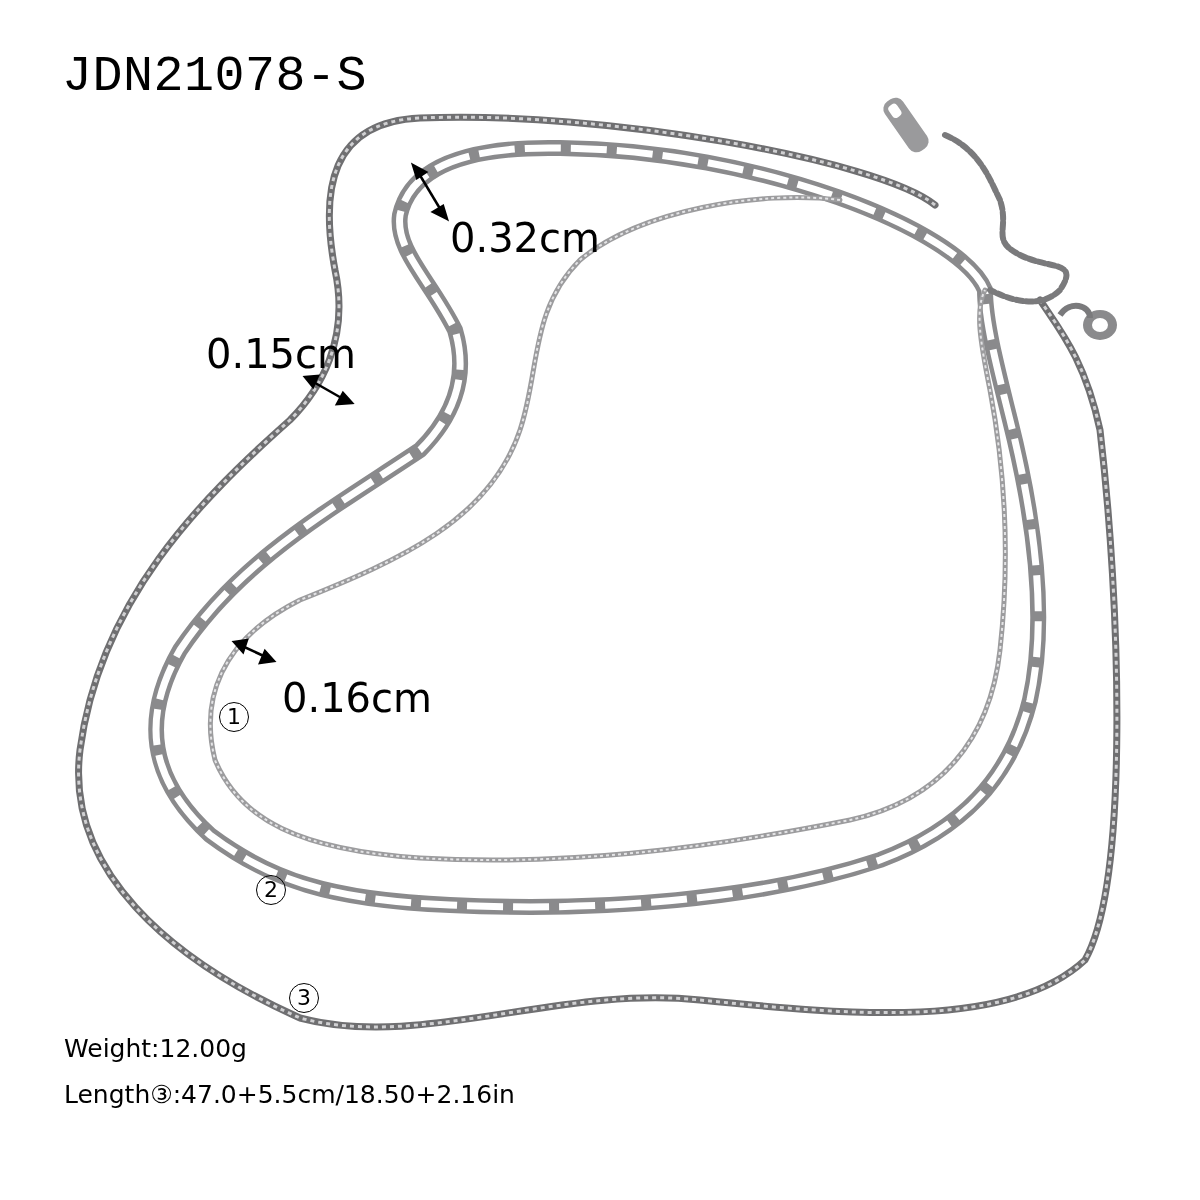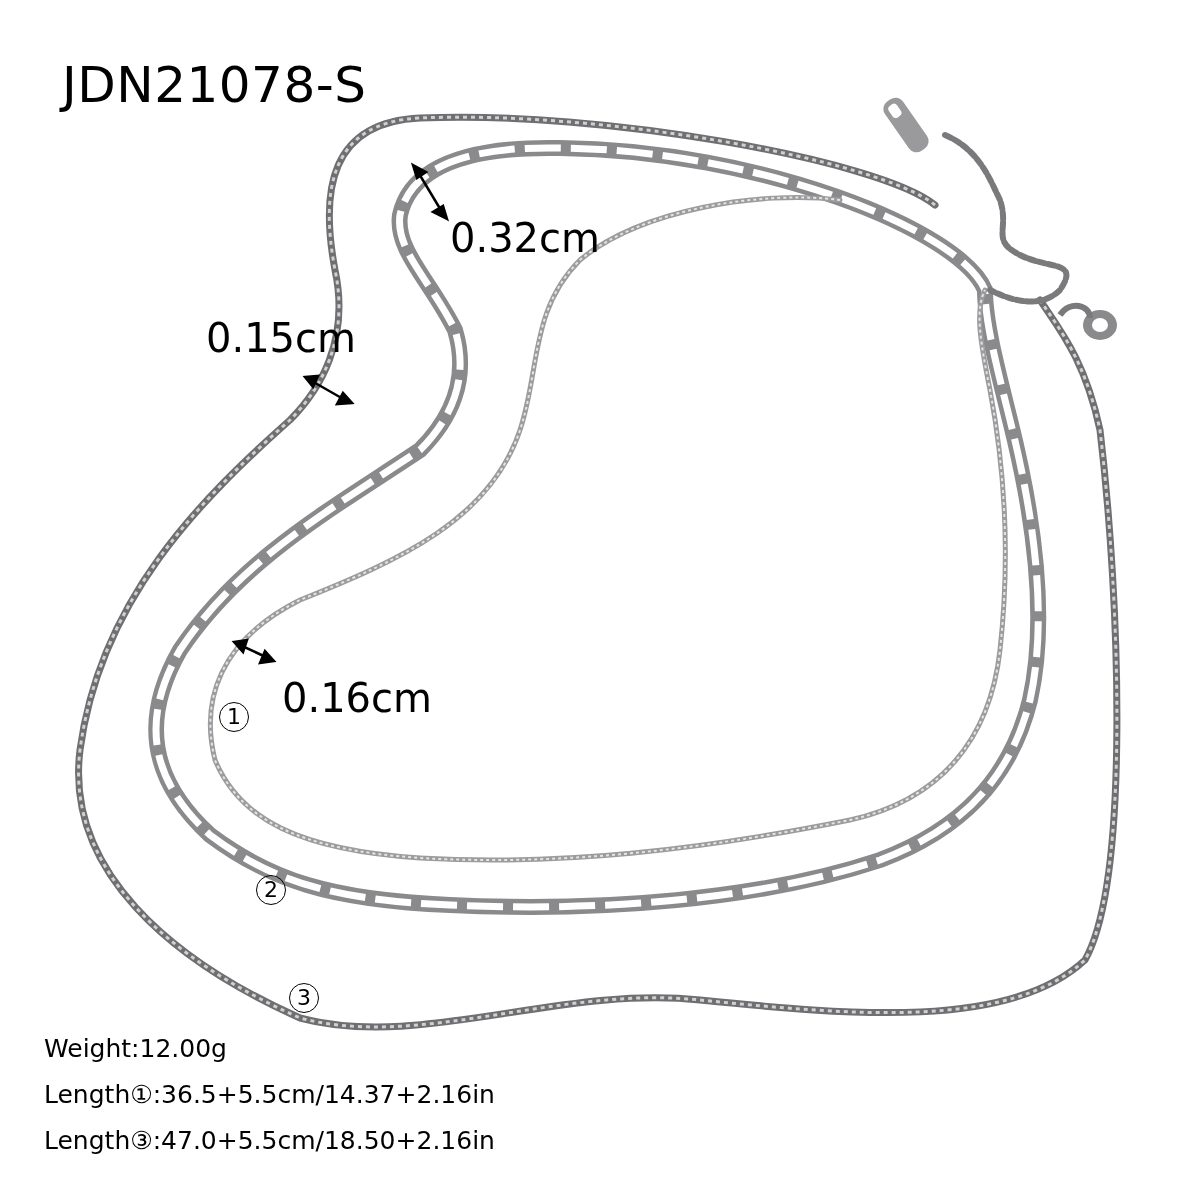--- a/index.html
+++ b/index.html
@@ -1,21 +1,21 @@
 <!DOCTYPE html>
 <html><head>
 <meta charset="utf-8">
 <style>
   html, body { margin: 0; padding: 0; background: #ffffff; }
   body { width: 1200px; height: 1200px; position: relative; overflow: hidden; font-family: "DejaVu Sans", sans-serif; color: #000; }
-  .title { position: absolute; left: 62px; top: 60px; font-size: 50px; font-weight: 400; letter-spacing: 0.5px; line-height: 1; }
+  .title { position: absolute; left: 62px; top: 52px; font-size: 50px; font-weight: 400; letter-spacing: 0.5px; line-height: 1; font-family: Liberation Mono, monospace; }
   .dim { position: absolute; font-size: 40px; line-height: 1; }
   .marker { position: absolute; width: 30px; height: 30px; border: 1.5px solid #000; border-radius: 50%; box-sizing: border-box; font-size: 22px; display: flex; align-items: center; justify-content: center; line-height: 1; }
   .specs { position: absolute; left: 44px; top: 1026px; font-size: 25px; line-height: 46px; }
-  .specs div { white-space: nowrap; }
+  .specs div { white-space: nowrap; margin-left: 20px; }
   svg.art { position: absolute; left: 0; top: 0; }
 </style>
 </head>
 <body>
 
 <svg class="art" width="1200" height="1200" viewBox="0 0 1200 1200">
   <defs>
     <pattern id="boxlinks" width="8" height="8" patternUnits="userSpaceOnUse">
       <rect width="8" height="8" fill="#8e8e90"></rect>
     </pattern>
@@ -62,24 +62,23 @@
   <g stroke="#000" stroke-width="2.5" fill="#000">
     <line x1="240" y1="645" x2="268" y2="658"></line>
     <polygon points="234,642 247,640 243,652"></polygon>
     <polygon points="274,661 260,663 265,651"></polygon>
   </g>
 </svg>
 
 <div class="title">JDN21078-S</div>
 
 <div class="dim" style="left:450px; top:218px;">0.32cm</div>
-<div class="dim" style="left:206px; top:318px;text-align:right;">0.15cm</div>
+<div class="dim" style="left:206px; top:334px;text-align:right;">0.15cm</div>
 <div class="dim" style="left:282px; top:646px;margin-top:32px;">0.16cm</div>
 
 <div class="marker" style="left:219px; top:702px;">1</div>
 <div class="marker" style="left:256px; top:875px;">2</div>
 <div class="marker" style="left:289px; top:983px;">3</div>
 
 <div class="specs">
   <div>Weight:12.00g</div>
-  <div>Length①:36.5+5.5cm/14.37+2.16in</div>
   <div>Length③:47.0+5.5cm/18.50+2.16in</div>
 </div>
 
 </body></html>

